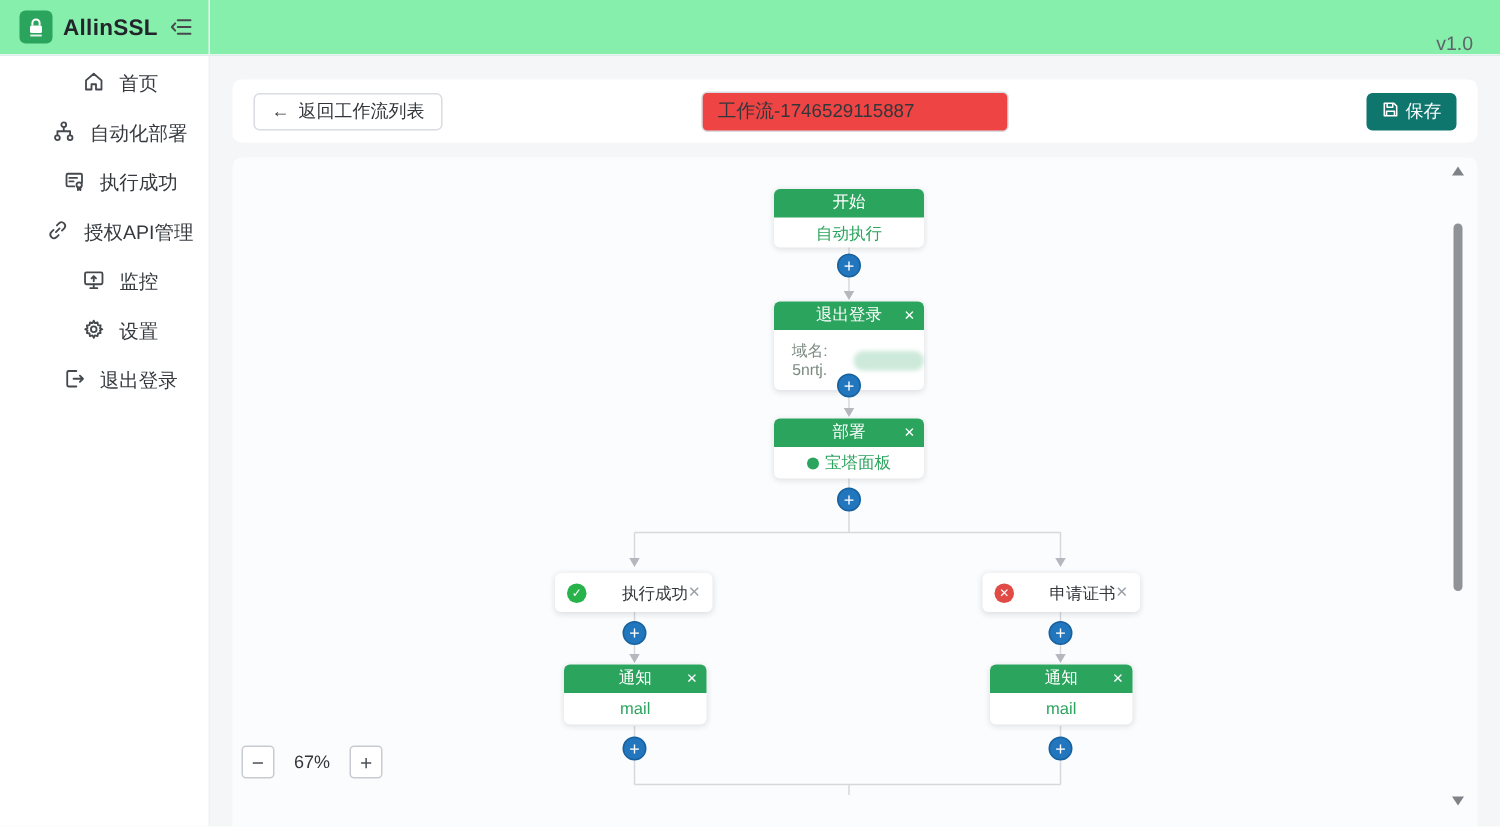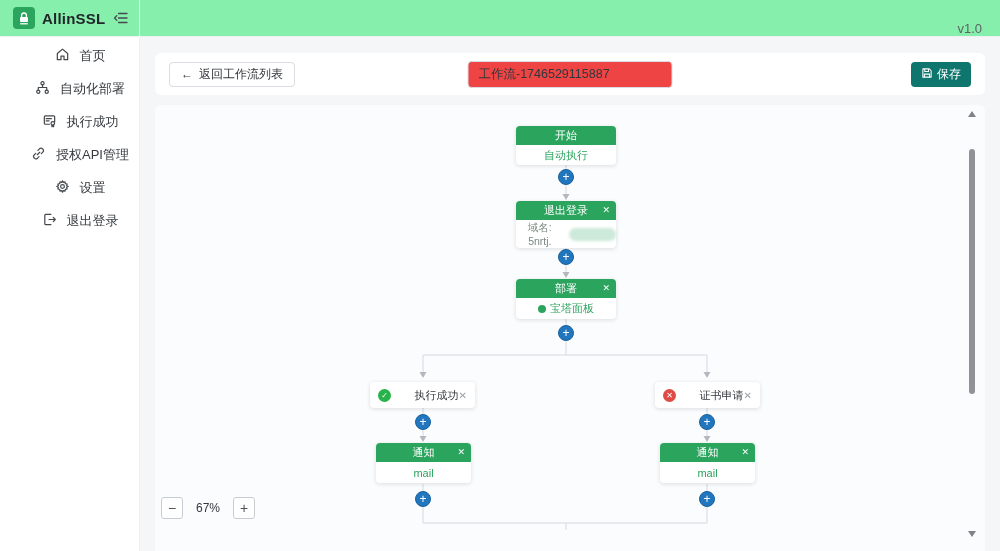--- a/index.html
+++ b/index.html
@@ -46,21 +46,21 @@
   .edges { position:absolute; inset:0; pointer-events:none; }
 
   .flow-node { position:absolute; background:#fff; border-radius:4px;
     box-shadow:0 1px 4px rgba(17,31,44,.14); font-size:11px; text-align:center; z-index:1; }
   .node-header { height:19px; line-height:19px; background:#2BA45E; color:#fff;
     border-radius:4px 4px 0 0; position:relative; font-size:11px; }
   .node-close { position:absolute; right:6px; top:0; font-size:9px; color:#fff; cursor:pointer; }
   .node-body { display:flex; align-items:center; justify-content:center; gap:4px;
     color:#2BA45E; font-size:11px; }
   .n-start { left:361px; top:21px; width:100px; }   .n-start .node-body{height:20px;text-align:center;}
-  .n-apply { left:361px; top:96px; width:100px; }   .n-apply .node-body{height:28px; font-size:10.5px; color:#7b8a81;justify-content:flex-end;}
+  .n-apply { left:361px; top:96px; width:100px; }   .n-apply .node-body{height:40px; font-size:10.5px; color:#7b8a81;justify-content:flex-end;}
   .redacted { display:inline-block; width:50px; height:13px; border-radius:7px; background:#cde9da;
     filter:blur(1.5px); margin-left:1px; }
   .n-deploy { left:361px; top:174px; width:100px; } .n-deploy .node-body{height:21px;}
   .dot-icon { width:8px; height:8px; border-radius:50%; background:#2BA45E; display:inline-block; }
   .n-notify-l { left:221px; top:338px; width:95px; } .n-notify-l .node-body{height:21px;}
   .n-notify-r { left:505px; top:338px; width:95px; } .n-notify-r .node-body{height:21px;}
 
   .cond-card { position:absolute; top:277px; width:105px; height:26px; background:#fff;
     border-radius:4px; box-shadow:0 1px 4px rgba(17,31,44,.14); display:flex; align-items:center;
     padding:0 8px; font-size:11px; color:#33373c; z-index:1; }
@@ -141,20 +141,28 @@
           </svg></span>
       <span>执行成功</span>
     </div>
     <div class="side-item">
       <span><svg class="ic" viewBox="0 0 16 16" width="15" height="15">
             <path d="M6.7 9.3 L9.3 6.7"></path>
             <path d="M7.4 4.6 L9 3 a2.55 2.55 0 0 1 3.6 3.6 L11 8.2"></path>
             <path d="M8.6 11.4 L7 13 a2.55 2.55 0 0 1 -3.6 -3.6 L5 7.8"></path>
           </svg></span>
       <span>授权API管理</span>
+    </div>
+    <div class="side-item">
+      <span><svg class="ic" viewBox="0 0 16 16" width="15" height="15">
+            <rect x="1.8" y="2.8" width="12.4" height="8.4" rx="1"></rect>
+            <path d="M8 9 V5.6 M6.4 7 L8 5.4 L9.6 7"></path>
+            <path d="M5.5 14 H10.5 M8 11.2 V14"></path>
+          </svg></span>
+      <span>监控</span>
     </div>
     <div class="side-item">
       <span><svg class="ic" viewBox="0 0 16 16" width="15" height="15">
             <circle cx="8" cy="8" r="2"></circle>
             <path d="M8 1.9 l.85 1.7 1.85-.5.32 1.9 1.9.32-.5 1.85 1.68.83-1.68.83.5 1.85-1.9.32-.32 1.9-1.85-.5L8 14.1l-.85-1.7-1.85.5-.32-1.9-1.9-.32.5-1.85L1.9 8l1.68-.83-.5-1.85 1.9-.32.32-1.9 1.85.5z"></path>
           </svg></span>
       <span>设置</span>
     </div>
     <div class="side-item">
       <span><svg class="ic" viewBox="0 0 16 16" width="15" height="15">
@@ -231,21 +239,21 @@
         </div>
       </div>
 
       <div class="cond-card c-success">
         <span class="cond-icon i-ok">✓</span>
         <span class="cond-label">执行成功</span>
         <span class="cond-close">✕</span>
       </div>
       <div class="cond-card c-fail">
         <span class="cond-icon i-err">✕</span>
-        <span class="cond-label">证书申请</span>
+        <span class="cond-label">申请证书</span>
         <span class="cond-close">✕</span>
       </div>
 
       <div class="flow-node n-notify-l">
         <div class="node-header">
           <span>通知</span>
           <span class="node-close">✕</span>
         </div>
         <div class="node-body">mail</div>
       </div>

